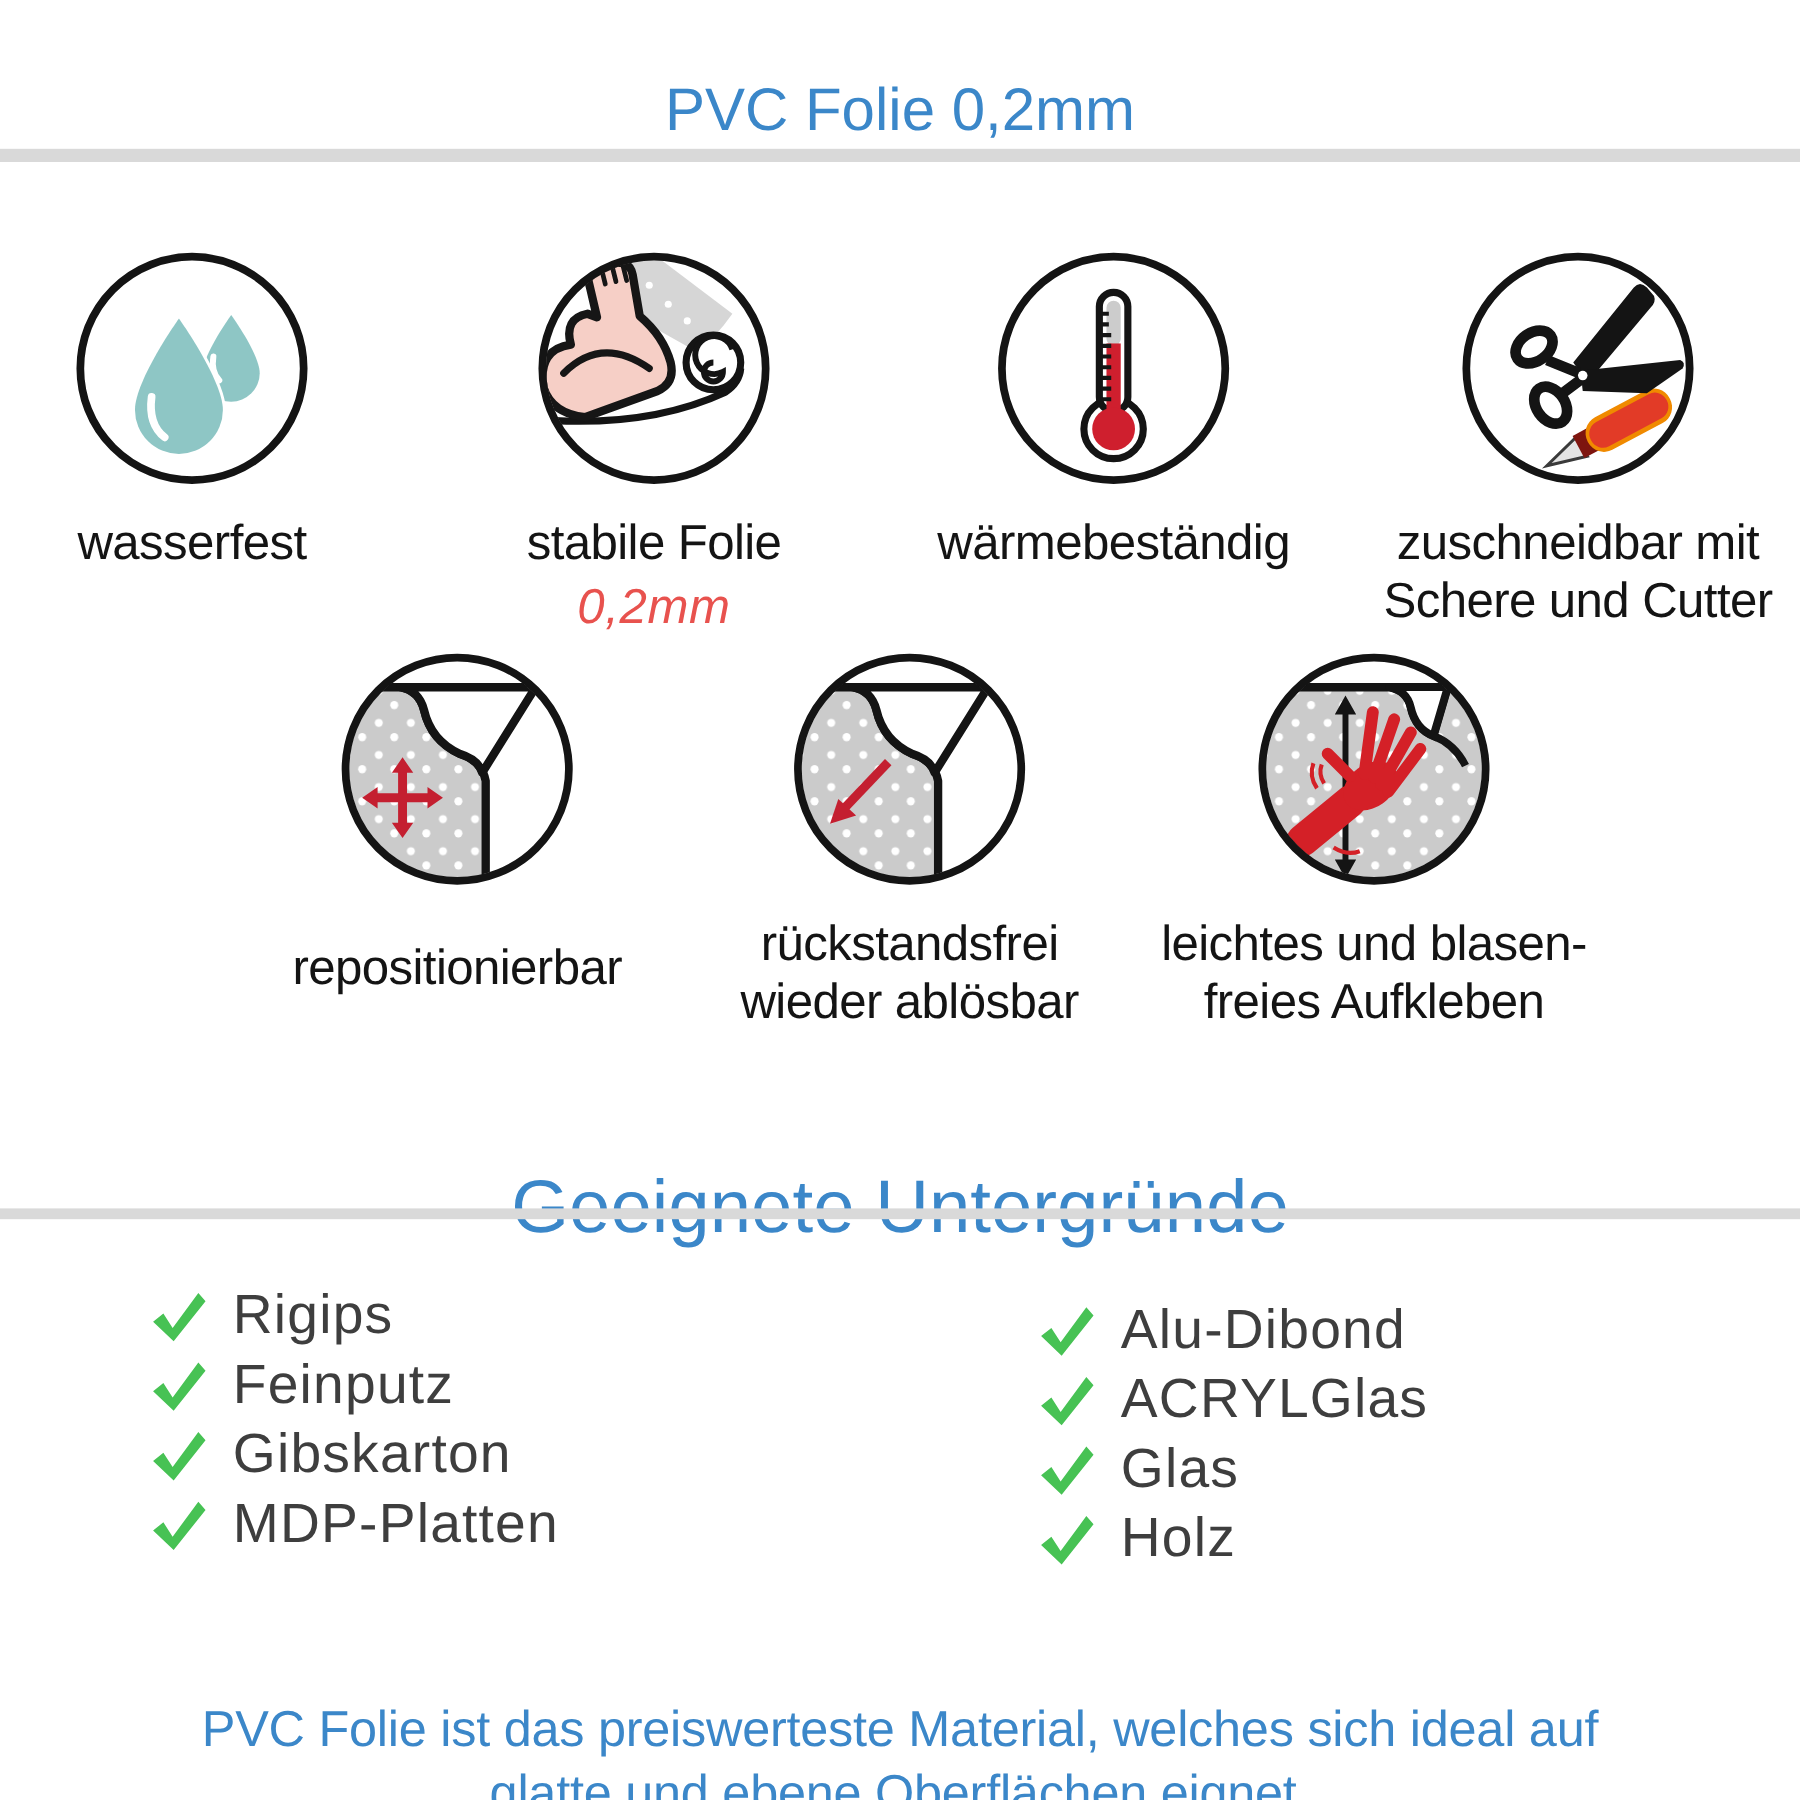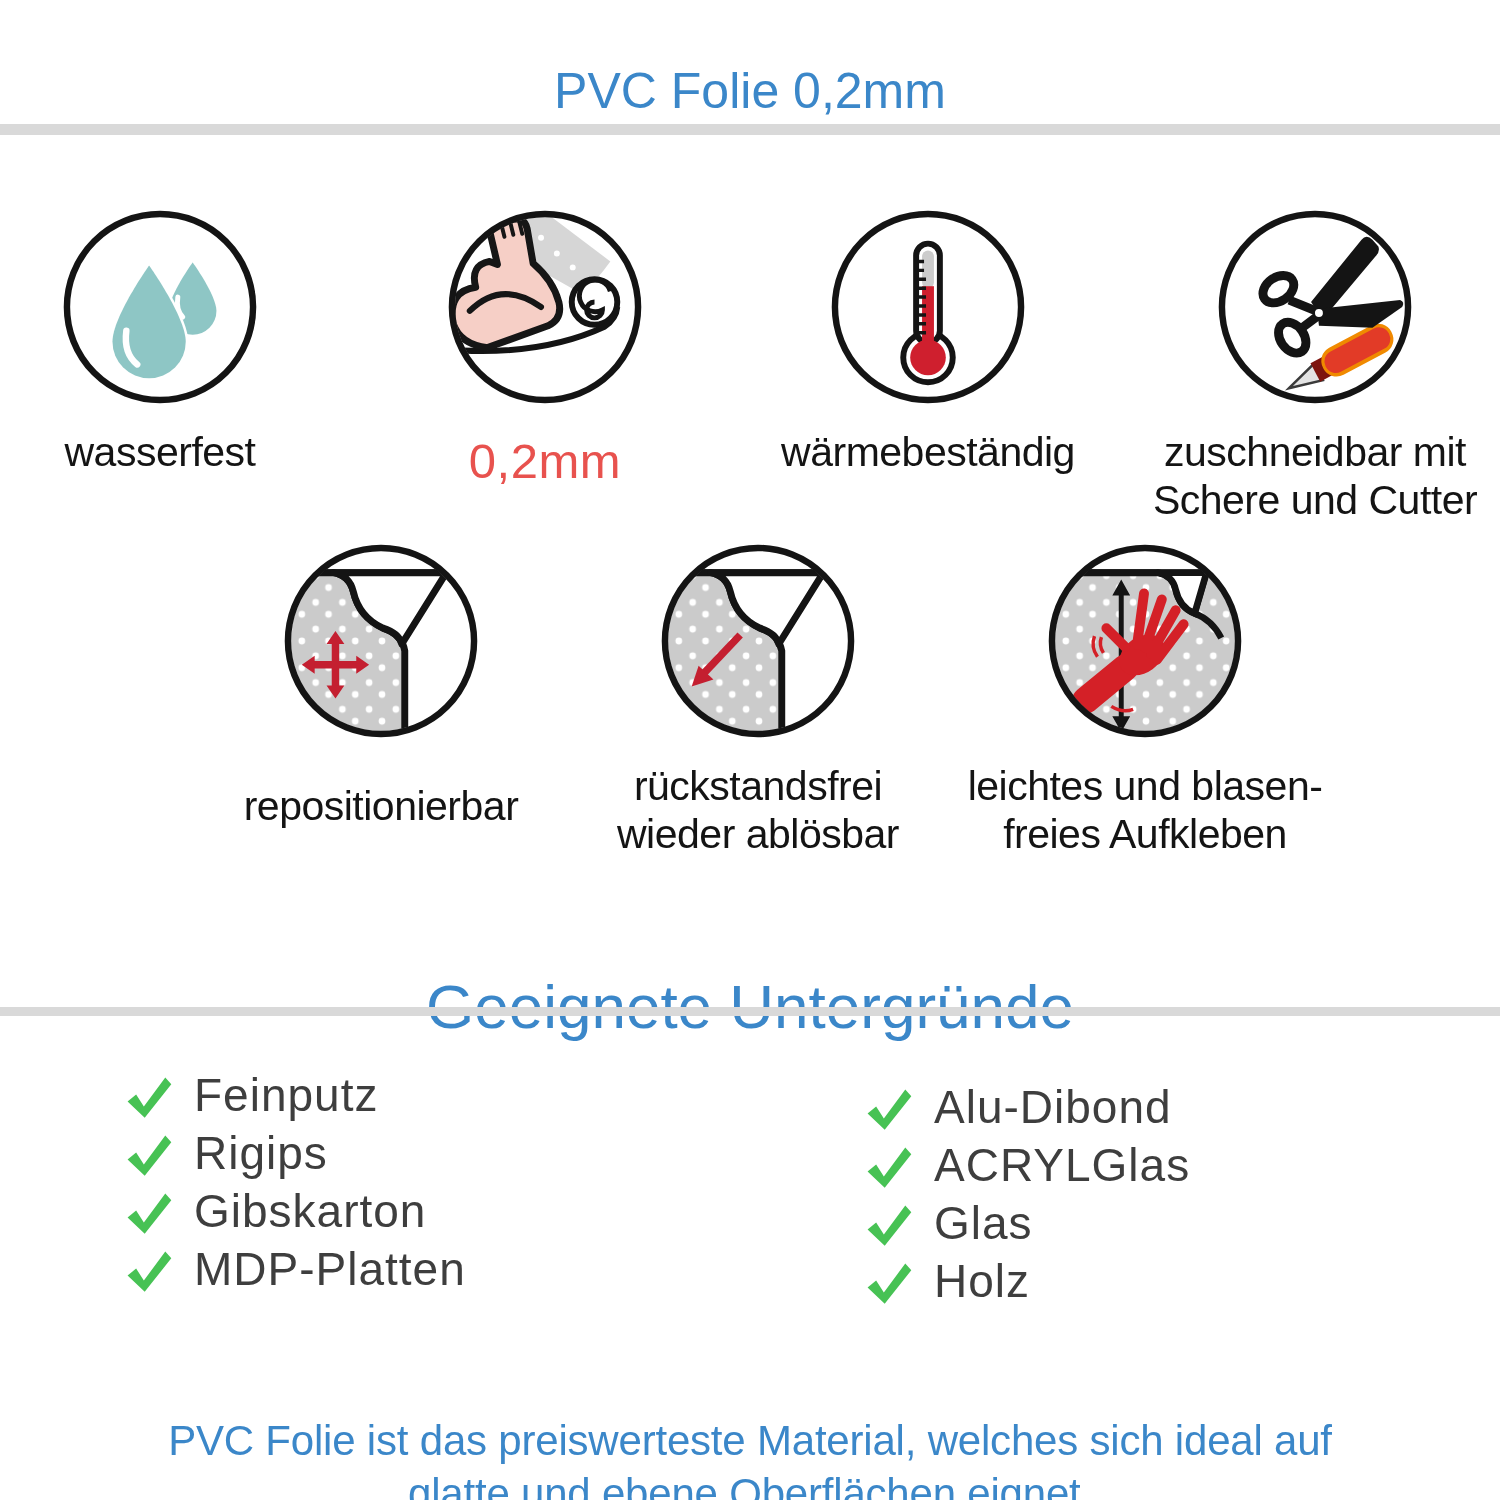--- a/index.html
+++ b/index.html
@@ -8,21 +8,21 @@
   .page-title{position:absolute;top:28px;left:0;width:1500px;text-align:center;
         font-size:50px;font-weight:400;color:#3b87c9;letter-spacing:0px;}
   .divider{position:absolute;left:0;width:1500px;background:#d9d9d9;}
   .divider1{top:124px;height:11px;}
   .divider2{top:1007px;height:9px;}
   .feature{position:absolute;width:400px;display:flex;flex-direction:column;align-items:center;}
   .icon-wrap{width:198px;height:198px;}
   .caption{margin-top:22px;text-align:center;font-size:41px;line-height:1.18;color:#141414;
         letter-spacing:-0.5px;}
   .caption .line{display:block;}
-  .sublabel{display:block;text-align:center;color:#e8524e;font-size:49px;margin-top:5px;letter-spacing:0.5px;}
+  .sublabel{display:block;text-align:center;color:#e8524e;font-size:41px;margin-top:5px;letter-spacing:0.5px;font-style:italic;}
   .section-title{position:absolute;top:920px;left:0;width:1500px;text-align:center;
         font-size:62px;font-weight:400;color:#3b87c9;}
   .substrates{position:absolute;top:1066px;left:0;width:1500px;}
   .sub-col{position:absolute;top:0;list-style:none;margin:0;padding:0;}
   .sub-col.left{left:125px;}
   .sub-col.right{left:865px;margin-top:12px;}
   .sub-item{display:flex;align-items:center;height:58px;}
   .check{width:48px;height:48px;margin-right:21px;flex:0 0 auto;margin-top:6px;}
   .sub-label{font-size:46px;color:#3e3e3e;letter-spacing:1px;}
   .footer{position:absolute;top:1383px;left:0;width:1500px;text-align:center;
@@ -72,20 +72,21 @@
           <path d="M16,144 Q100,148 160,120 Q172,112 173,100" fill="none" stroke="#141414" stroke-width="6"></path>
           <path d="M7,116 Q2,84 30,80 Q24,58 44,54 L52,57 L45,27 Q43,15 56,13 L70,11 Q80,11 82,21 L88,56
                    Q108,73 114,95 Q118,112 103,119 L42,141 Q14,138 7,116 Z" fill="#f6cfc6" stroke="#161616" stroke-width="7" stroke-linejoin="round"></path>
           <path d="M24,104 Q56,72 96,100" fill="none" stroke="#161616" stroke-width="6" stroke-linecap="round"></path>
           <path d="M56,17 l3,12 M65,15 l3,12 M74,14 l3,12" stroke="#161616" stroke-width="4" stroke-linecap="round"></path>
         </g>
         <circle cx="100" cy="100" r="94" fill="none" stroke="#141414" stroke-width="6.5"></circle>
       </svg>
     </div>
     <div class="caption">
+      <span class="line">stabile Folie</span>
       <span class="sublabel">0,2mm</span>
     </div>
   </div>
 
   <div class="feature" style="top:208px;left:728px;">
     <div class="icon-wrap">
       <svg viewBox="0 0 200 200" width="198" height="198">
         <circle cx="100" cy="100" r="94" fill="#fff" stroke="#141414" stroke-width="6.5"></circle>
         <circle cx="100" cy="151" r="25" fill="#fff" stroke="#141414" stroke-width="6"></circle>
         <rect x="88" y="36" width="24" height="100" rx="12" fill="#fff" stroke="#141414" stroke-width="6"></rect>
@@ -228,27 +229,27 @@
 
   <h2 class="section-title">Geeignete Untergründe</h2>
   <div class="divider divider2"></div>
 
   <div class="substrates">
     <ul class="sub-col left">
       <li class="sub-item">
         <svg class="check" viewBox="0 0 56 56">
             <path d="M3,32 L13,24 L22,38 L47,4 L54,12 L23,51 Z" fill="#47c254"></path>
           </svg>
+        <span class="sub-label">Rigips</span>
+      </li>
+      <li class="sub-item">
+        <svg class="check" viewBox="0 0 56 56">
+            <path d="M3,32 L13,24 L22,38 L47,4 L54,12 L23,51 Z" fill="#47c254"></path>
+          </svg>
         <span class="sub-label">Feinputz</span>
-      </li>
-      <li class="sub-item">
-        <svg class="check" viewBox="0 0 56 56">
-            <path d="M3,32 L13,24 L22,38 L47,4 L54,12 L23,51 Z" fill="#47c254"></path>
-          </svg>
-        <span class="sub-label">Rigips</span>
       </li>
       <li class="sub-item">
         <svg class="check" viewBox="0 0 56 56">
             <path d="M3,32 L13,24 L22,38 L47,4 L54,12 L23,51 Z" fill="#47c254"></path>
           </svg>
         <span class="sub-label">Gibskarton</span>
       </li>
       <li class="sub-item">
         <svg class="check" viewBox="0 0 56 56">
             <path d="M3,32 L13,24 L22,38 L47,4 L54,12 L23,51 Z" fill="#47c254"></path>

